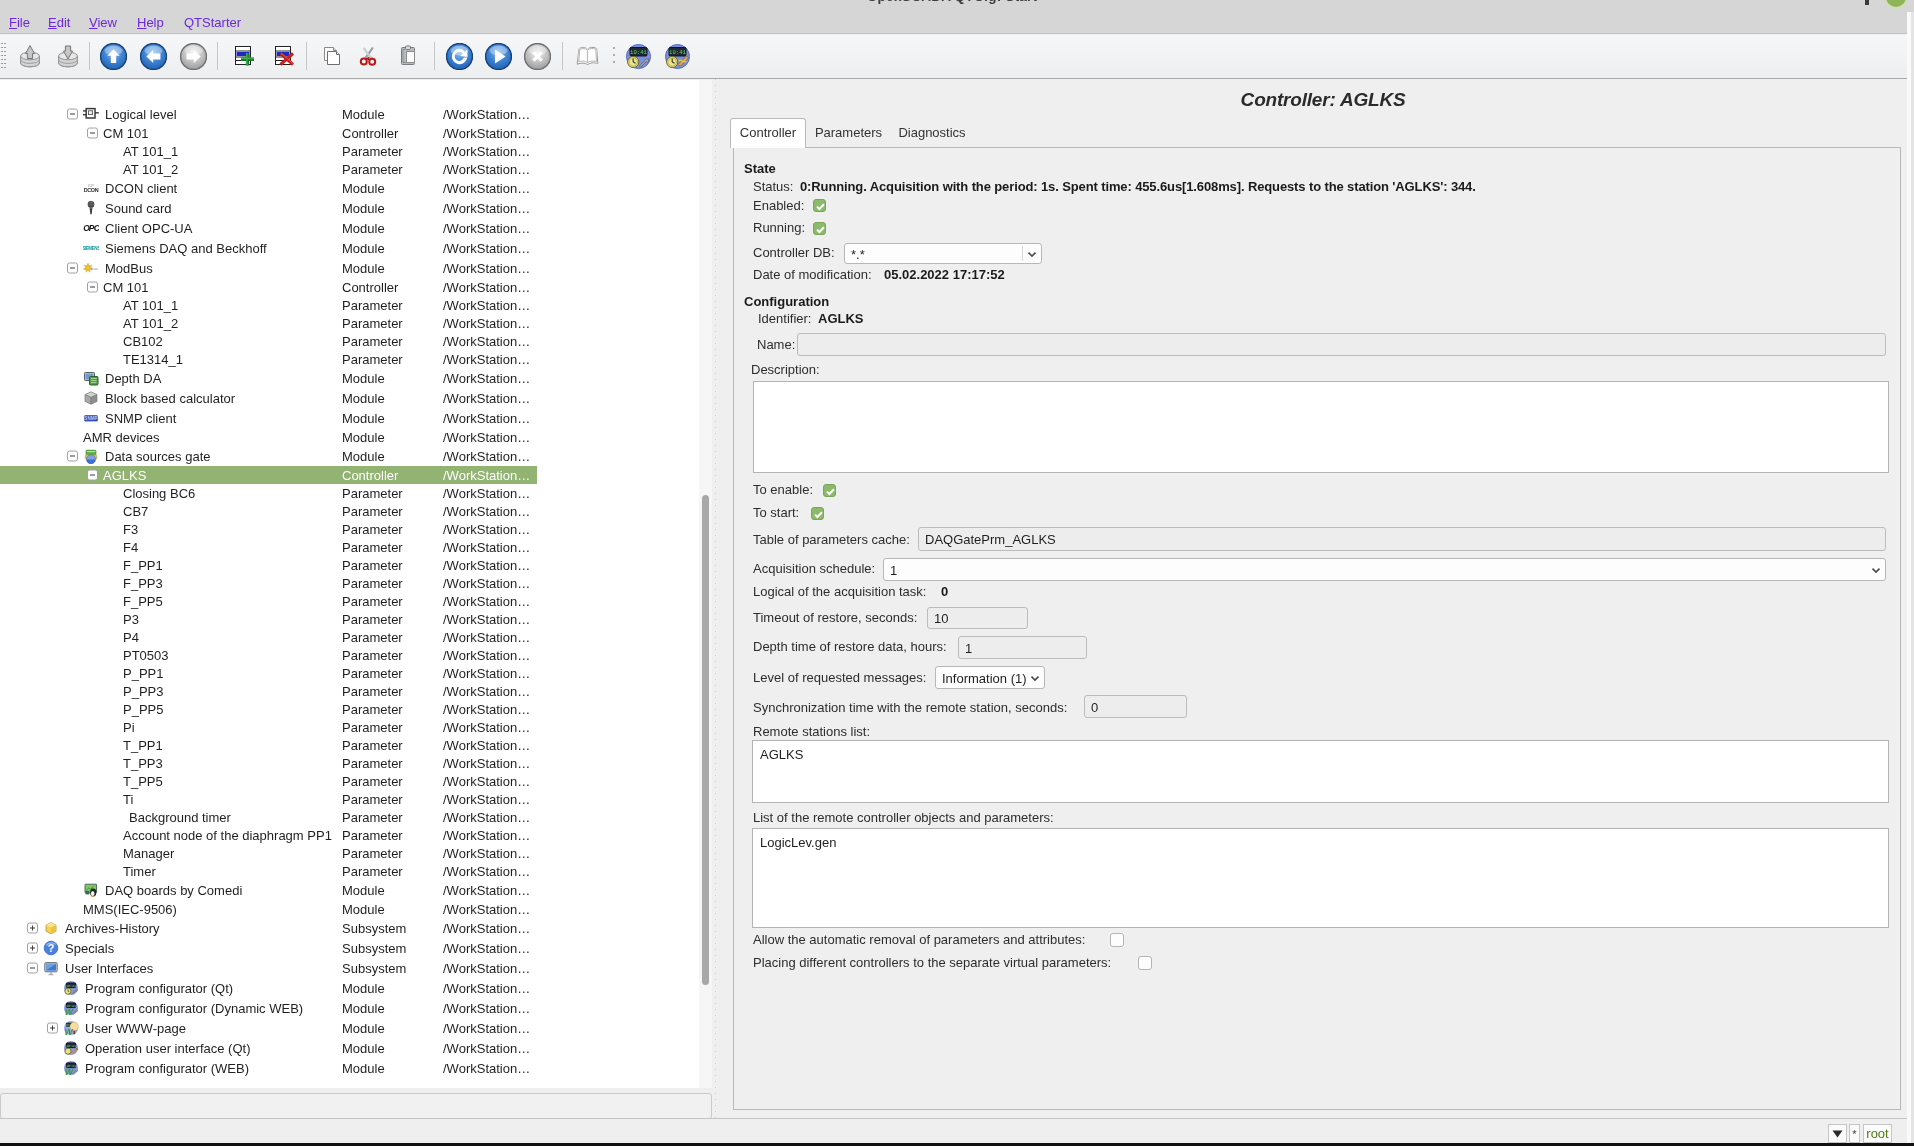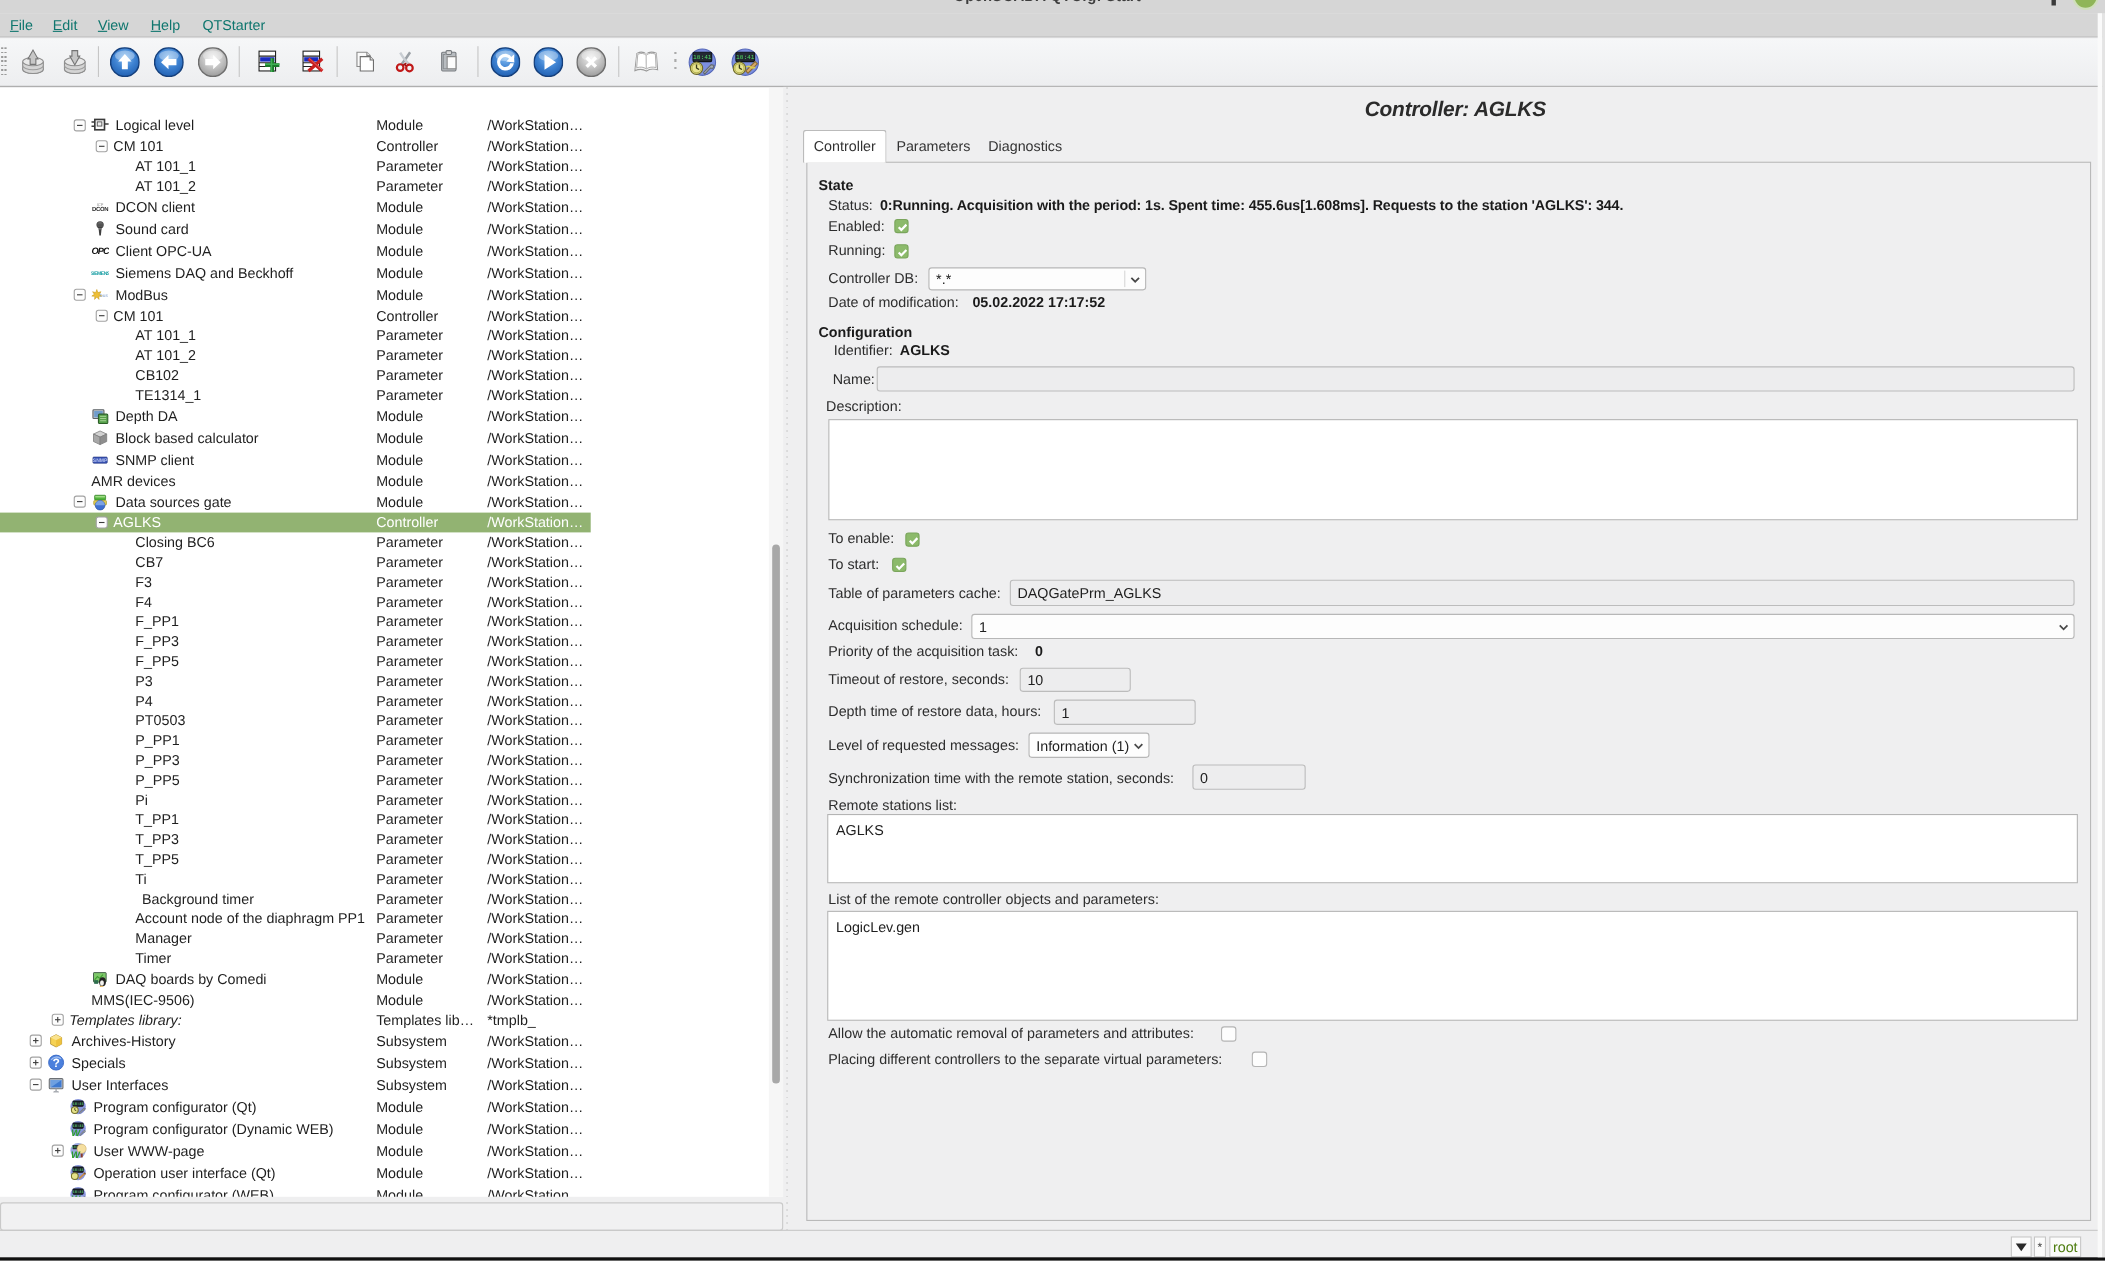--- a/index.html
+++ b/index.html
@@ -1,20 +1,20 @@
 <!DOCTYPE html>
 <html><head><meta charset="utf-8"><style>
 *{margin:0;padding:0;box-sizing:border-box}
 html,body{width:1914px;height:1146px;overflow:hidden;background:#efeff0;font-family:"Liberation Sans",sans-serif;}
 #titlebar{position:absolute;left:0;top:0;width:1914px;height:12px;background:#d6d6d6;overflow:hidden}
 #titletext{position:absolute;left:-5px;width:1914px;top:-11px;text-align:center;font-size:13.5px;font-weight:bold;color:#3e3e3e;letter-spacing:.2px}
 #maxbtn{position:absolute;left:1865px;top:-2px;width:4px;height:7px;background:#3a3a3a}
 #closebtn{position:absolute;left:1886px;top:-13px;width:20px;height:20px;border-radius:50%;background:#8fb558;box-shadow:0 0 0 2px #cfdfba}
 #menubar{position:absolute;left:0;top:12px;width:1914px;height:22px;background:#d6d6d6;border-bottom:1px solid #c2c2c2}
-.mi{position:absolute;top:3px;font-size:13px;color:#0f766e}
+.mi{position:absolute;top:3px;font-size:13px;color:#6d28d9}
 #toolbar{position:absolute;left:0;top:35px;width:1914px;height:44px;background:linear-gradient(#f6f7f8,#edeef0);border-bottom:1px solid #a8a8a8}
 .tbi{position:absolute;top:8px}
 .tsep{position:absolute;top:7px;width:1px;height:28px;background:#c6c6c6}
 .tdots{position:absolute;top:12px;width:2px;height:18px;background-image:repeating-linear-gradient(#aaa 0 2px,transparent 2px 7px)}
 #thandle{position:absolute;left:1px;top:8px;width:2px;height:26px;background-image:repeating-linear-gradient(#9a9a9a 0 1.4px,transparent 1.4px 4px)}
 #thandle2{position:absolute;left:4px;top:8px;width:2px;height:26px;background-image:repeating-linear-gradient(#9a9a9a 0 1.4px,transparent 1.4px 4px)}
 
 #tree{position:absolute;left:0;top:80px;width:712px;height:1008px;background:#fff;overflow:hidden}
 #thead{position:absolute;left:0;top:0;width:712px;height:23px;background:#f2f2f2;border-bottom:1px solid #d8d8d8;font-size:13px;color:#2e2e2e}
 #thead span{position:absolute;top:3px}
@@ -540,26 +540,20 @@
         </span>
         <span class="lbl" style="left:105px">DAQ boards by Comedi</span>
         <span class="tcol">Module</span>
         <span class="pcol">/WorkStation…</span>
       </div>
 <div class="trow" style="height:18px">
         <span class="lbl" style="left:83px">MMS(IEC-9506)</span>
         <span class="tcol">Module</span>
         <span class="pcol">/WorkStation…</span>
       </div>
-<div class="trow" style="height:18px">
-        <span class="exp plus" style="left:47px"></span>
-        <span class="lbl it" style="left:63px">Templates library:</span>
-        <span class="tcol">Templates lib…</span>
-        <span class="pcol">*tmplb_</span>
-      </div>
 <div class="trow" style="height:20px">
         <span class="exp plus" style="left:27px"></span>
         <span class="ticon" style="left:43px">
           <svg width="16" height="16" viewBox="0 0 16 16">
             <path d="M3 5.2 L8 2.6 L13 5.2 L13 11.2 L8 13.8 L3 11.2Z" fill="#f6d254" stroke="#b8963a" stroke-width=".8"></path>
             <path d="M3 5.2 L8 2.6 L13 5.2 L8 7.6Z" fill="#fae38e"></path>
             <path d="M8 7.6 L13 5.2 L13 11.2 L8 13.8Z" fill="#eec23e"></path>
           </svg>
         </span>
         <span class="lbl" style="left:65px">Archives-History</span>
@@ -734,21 +728,21 @@
   </div>
 <div class="flab" style="left:753px;top:560px">Acquisition schedule:</div>
 <div class="combo edit" style="left:883px;top:558px;width:1003px;height:23px">
     <span class="cval">1</span>
     <span class="carr">
       <svg width="10" height="7" viewBox="0 0 10 7">
         <path d="M1.5 1.5 L5 5 L8.5 1.5" fill="none" stroke="#4a4a4a" stroke-width="1.6"></path>
       </svg>
     </span>
   </div>
-<div class="flab" style="left:753px;top:583px">Priority of the acquisition task:</div>
+<div class="flab" style="left:753px;top:583px">Logical of the acquisition task:</div>
 <div class="flab b" style="left:941px;top:583px">0</div>
 <div class="flab" style="left:753px;top:609px">Timeout of restore, seconds:</div>
 <div class="inp gray" style="left:927px;top:607px;width:101px;height:22px">
     <span class="ival">10</span>
   </div>
 <div class="flab" style="left:753px;top:638px">Depth time of restore data, hours:</div>
 <div class="inp gray" style="left:958px;top:636px;width:129px;height:23px">
     <span class="ival">1</span>
   </div>
 <div class="flab" style="left:753px;top:669px">Level of requested messages:</div>

